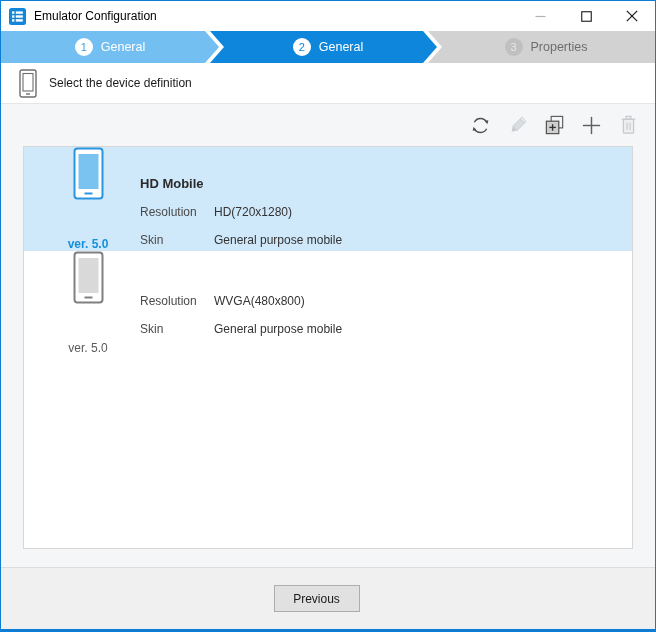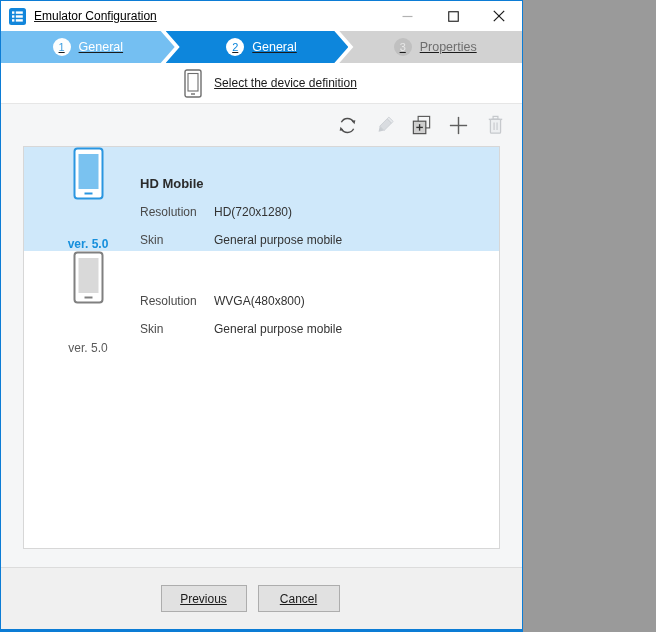--- a/index.html
+++ b/index.html
@@ -1,21 +1,21 @@
 <!DOCTYPE html>
 <html><head>
 <meta charset="utf-8">
 <style>
   * { margin:0; padding:0; box-sizing:border-box; }
   html,body { background:#9a9a9a; }
   body { font-family:"Liberation Sans","DejaVu Sans",sans-serif; font-size:12px; color:#1a1a1a; }
 
   .window {
-    width:523px; height:632px; background:#e5e5e5; position:relative; overflow:hidden;
-    border:1px solid #0c7cd5; border-bottom-width:3px;text-decoration:underline;
+    width:656px; height:632px; background:#e5e5e5; position:relative; overflow:hidden;
+    border:1px solid #0c7cd5; border-bottom-width:3px;
   }
 
   
   .titlebar { height:30px; display:flex; align-items:center; padding-left:8px; background:#fff; }
   .app-icon { width:17px; height:17px; display:inline-block; flex:0 0 auto; }
   .titlebar .title { margin-left:8px; font-size:12px; color:#000; flex:1 1 auto; }
   .win-controls { display:flex; height:30px; }
   .win-btn { width:46px; height:30px; display:flex; align-items:center; justify-content:center; }
 
   
@@ -33,21 +33,21 @@
                  justify-content:center; font-size:11px; }
   .step-done .step-circle    { background:#fdfefe; color:#3f9fe0; }
   .step-current .step-circle { background:#ffffff; color:#0d86dc; }
   .step-future .step-circle  { background:#c0c0c0; color:#e7e7e7; }
   .step-label { font-size:12.5px; }
   .step-done .step-label, .step-current .step-label { color:#ffffff; }
   .step-future .step-label { color:#6e6e6e; }
 
   
   .subtitle-row { height:41px; background:#fff; border-bottom:1px solid #e6e6e6;
-                  display:flex; align-items:center; padding-left:18px; gap:12px;justify-content:center; }
+                  display:flex; align-items:center; padding-left:18px; gap:12px; }
   .subtitle-row .txt { color:#1a1a1a; font-size:12px; }
 
   
   .content { height:463px; background:#f5f6f7; position:relative; }
   .toolbar { height:42px; display:flex; align-items:center; justify-content:flex-end;
              gap:13px; padding-right:15px; }
   .tool-btn { width:24px; height:24px; display:flex; align-items:center; justify-content:center; }
 
   .list-box { position:absolute; left:22px; right:22px; top:42px; bottom:18px;
               background:#ffffff; border:1px solid #d7d7d7; overflow:hidden; }
@@ -231,16 +231,15 @@
           </div>
         </div>
       </div>
 
     </div>
   </div>
 
   <div class="footer-divider"></div>
   <div class="footer">
     <button class="btn">Previous</button>
-    <button class="btn cancel">Cancel</button>
   </div>
 
 </div>
 
 </body></html>

